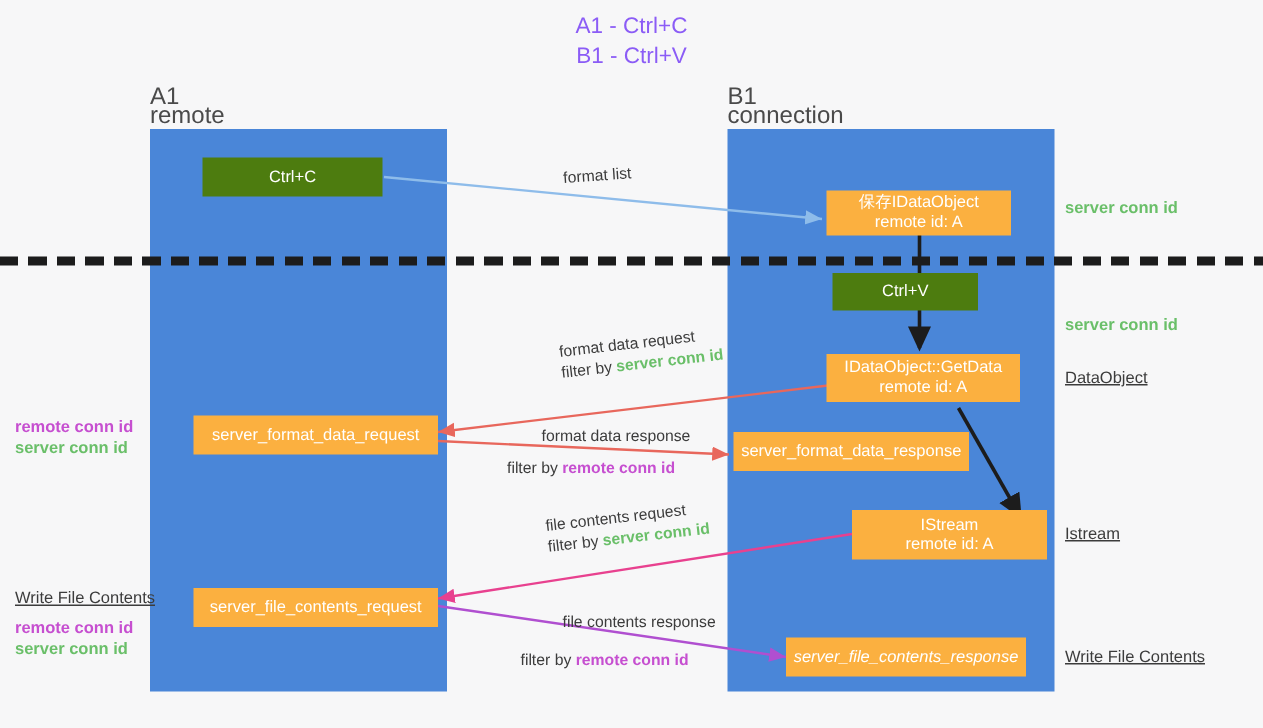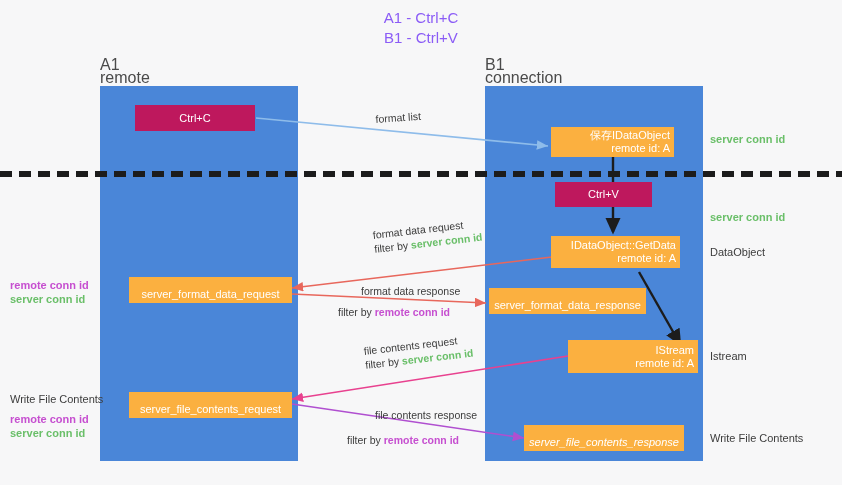--- a/index.html
+++ b/index.html
@@ -24,39 +24,39 @@
 
   .lane{position:absolute;background:#4a86d8;}
 
   .node{
     position:absolute;box-sizing:border-box;
     display:flex;align-items:center;justify-content:center;
     text-align:center;color:#ffffff;
     font-size:11px;line-height:13px;
     padding:2px 4px;
   }
-  .node.green{background:#be185d;}
+  .node.green{background:#4d7c0f;}
   .node.orange{background:#fbb košice;}
-  .node.orange{background:#fbb040;align-items:flex-end;}
+  .node.orange{background:#fbb040;}
 
   .sidelabel{
     position:absolute;font-size:11px;line-height:14px;
     font-weight:bold;
   }
   .green-txt{color:#6abf69;}
   .magenta-txt{color:#c64fd0;}
 
   .edgelabel{
     position:absolute;font-size:10.5px;line-height:14px;color:#3c3c3c;
     white-space:nowrap;
   }
   .edgelabel b{font-weight:bold;}
   .rot{transform-origin:left top;}
 
-  .righttxt{position:absolute;font-size:11px;line-height:14px;color:#3c3c3c;white-space:nowrap;}
+  .righttxt{position:absolute;font-size:11px;line-height:14px;color:#3c3c3c;white-space:nowrap;text-decoration:underline;}
 
   .dashed{
     position:absolute;left:0;top:171px;width:842px;height:6px;
     background:repeating-linear-gradient(to right,#1c1c1c 0px,#1c1c1c 12px,rgba(0,0,0,0) 12px,rgba(0,0,0,0) 19px);
   }
 </style>
 </head>
 <body>
 
 <div id="stage">

